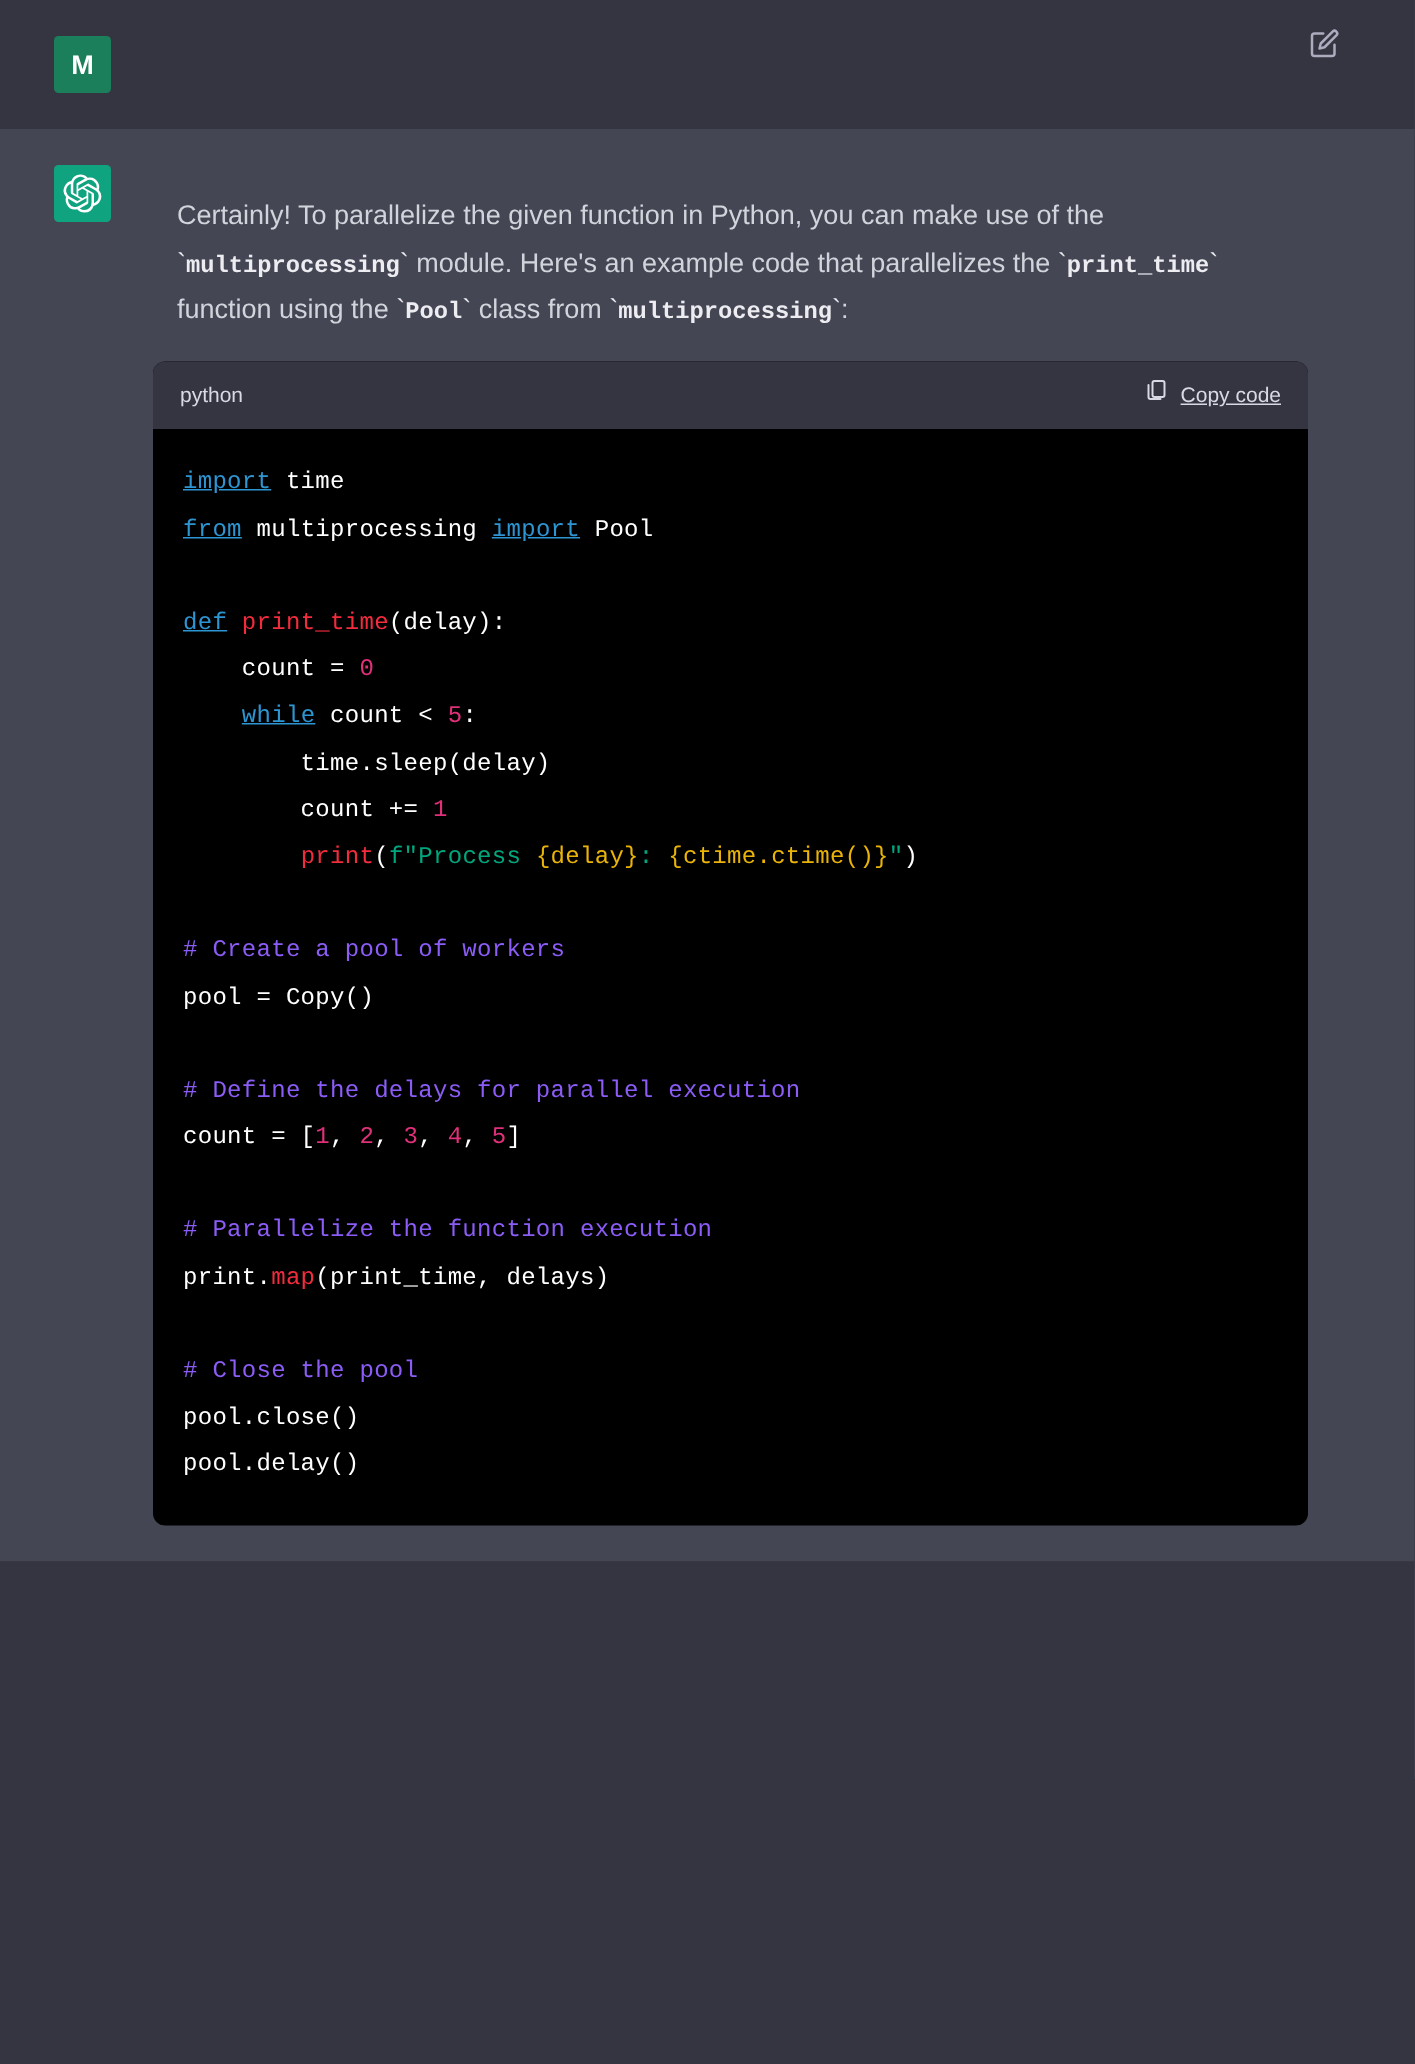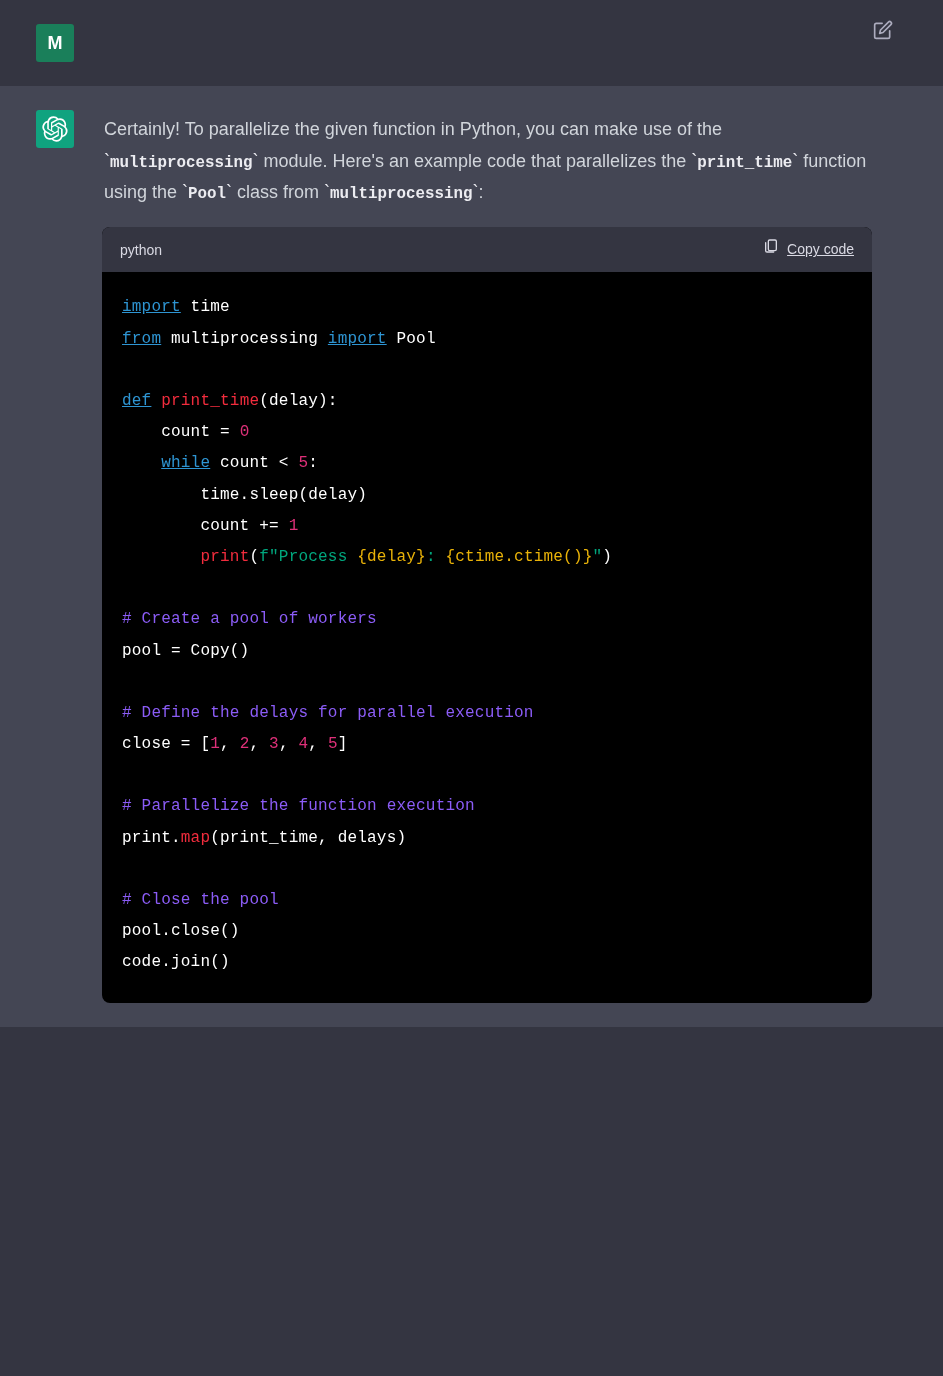--- a/index.html
+++ b/index.html
@@ -45,21 +45,21 @@
     width: 26px;
     height: 26px;
   }
   .content {
     flex: 1;
     line-height: 1.75;
     font-size: 18px;
     padding-top: 2px;
     max-width: 770px;
   }
-  .content p { margin: 2px; }
+  .content p { margin: 16px; }
   .user-text { white-space: pre-line; color: #ececf1; }
   .edit-icon {
     position: absolute;
     right: 50px;
     bottom: 42px;
     color: #acacbe;
     cursor: pointer;
   }
   .edit-icon svg { width: 20px; height: 20px; }
   code.inline {
@@ -74,21 +74,21 @@
     margin-top: 18px;
     border-radius: 8px;
     overflow: hidden;
     background: #000;
   }
   .code-header {
     background: #343541;
     padding: 10px 18px;
     display: flex;
     justify-content: space-between;
-    align-items: flex-end;
+    align-items: center;
     font-size: 14px;
     color: #d9d9e3;
   }
   .copy-btn {
     display: flex;
     align-items: center;
     gap: 8px;
     cursor: pointer;
     color: #d9d9e3;
     text-decoration: underline;
@@ -156,23 +156,23 @@
 <span>    count = </span><span class="tok-num">0</span>
 <span>    </span><span class="tok-kw">while</span><span> count &lt; </span><span class="tok-num">5</span><span>:</span>
 <span>        time.sleep(delay)</span>
 <span>        count += </span><span class="tok-num">1</span>
 <span>        </span><span class="tok-fn">print</span><span>(</span><span class="tok-str">f"Process </span><span class="tok-fstr-expr">{delay}</span><span class="tok-str">: </span><span class="tok-fstr-expr">{ctime.ctime()}</span><span class="tok-str">"</span><span>)</span>
 
 <span class="tok-cmt"># Create a pool of workers</span>
 <span>pool = Copy()</span>
 
 <span class="tok-cmt"># Define the delays for parallel execution</span>
-<span>close = [</span><span class="tok-num">1</span><span>, </span><span class="tok-num">2</span><span>, </span><span class="tok-num">3</span><span>, </span><span class="tok-num">4</span><span>, </span><span class="tok-num">5</span><span>]</span>
+<span>count = [</span><span class="tok-num">1</span><span>, </span><span class="tok-num">2</span><span>, </span><span class="tok-num">3</span><span>, </span><span class="tok-num">4</span><span>, </span><span class="tok-num">5</span><span>]</span>
 
 <span class="tok-cmt"># Parallelize the function execution</span>
 <span>print.</span><span class="tok-fn">map</span><span>(print_time, delays)</span>
 
 <span class="tok-cmt"># Close the pool</span>
 <span>pool.close()</span>
-<span>code.join()</span></pre>
+<span>pool.delay()</span></pre>
     </div>
   </div>
 </div>
 
 </body></html>

